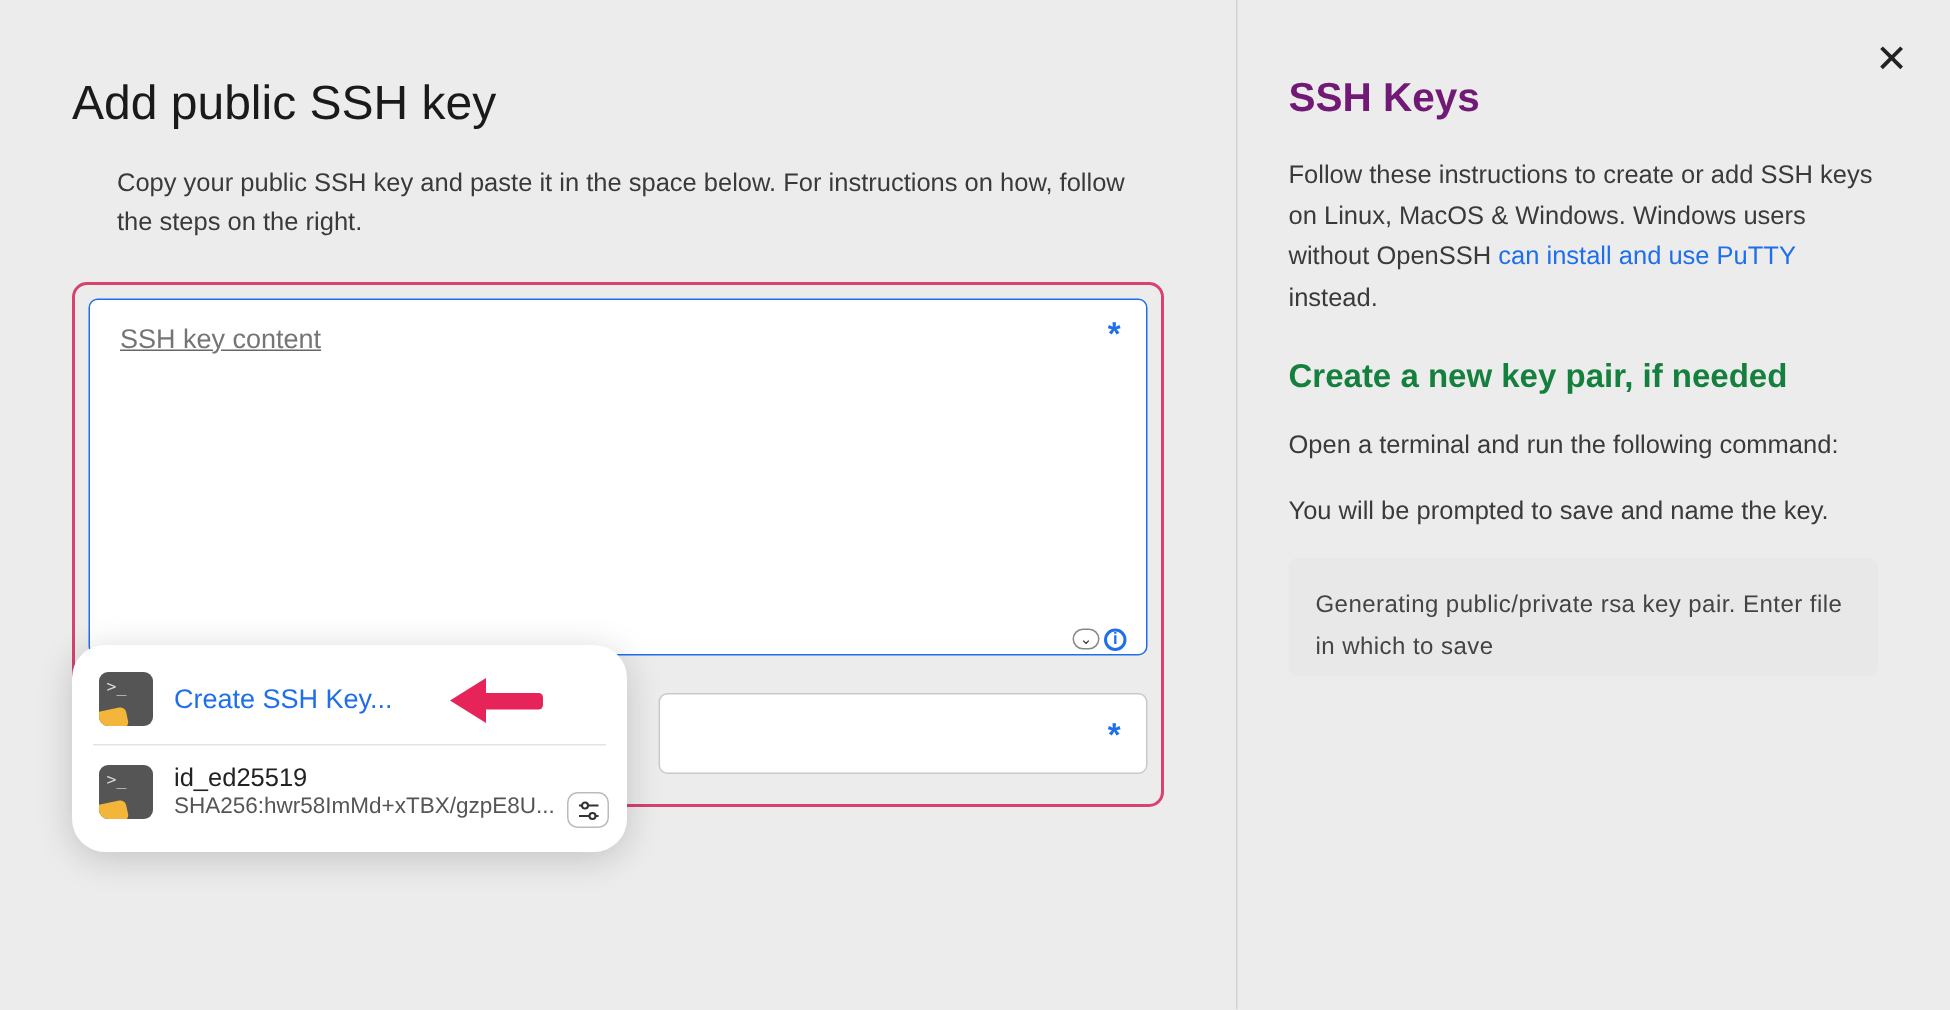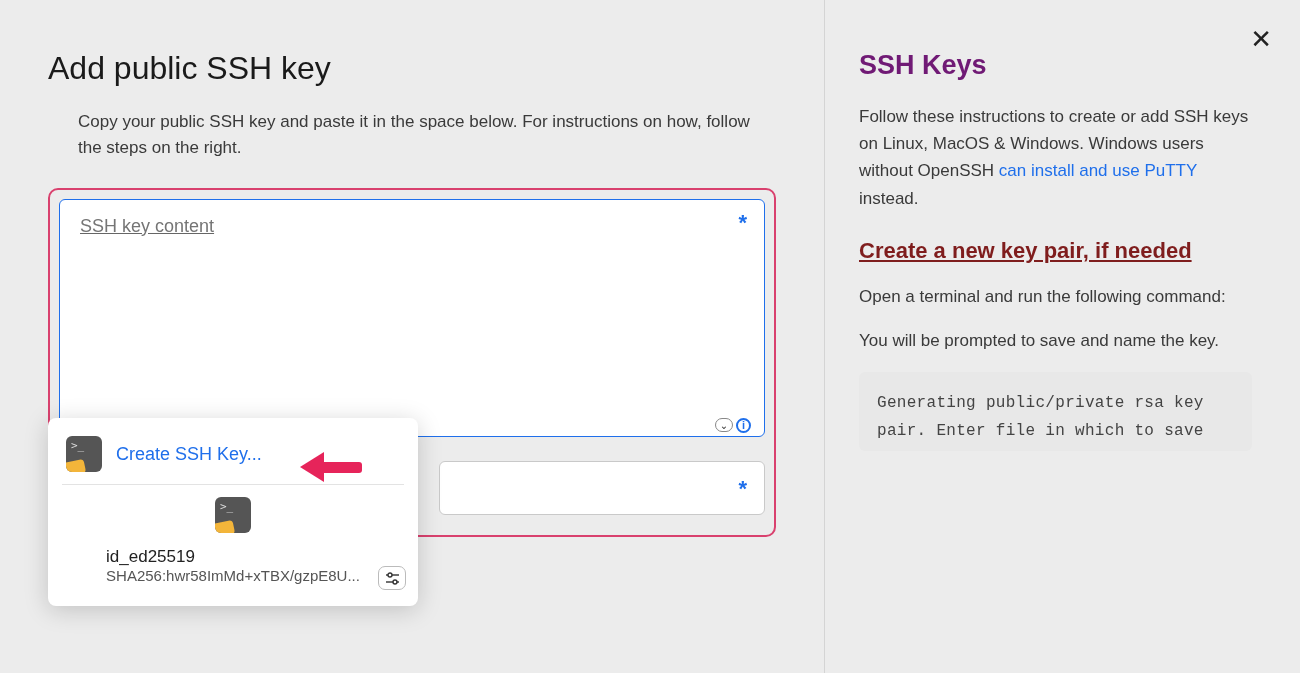--- a/index.html
+++ b/index.html
@@ -122,37 +122,37 @@
       padding: 14px 24px;
       height: 50px;
       width: 160px;
       text-align:left;
       cursor: default;
     }
 
     
     .autofill {
       position: absolute;
-      top: 418px;
+      top: 430px;
       left: 48px;
       width: 370px;
       background: #fff;
-      border-radius: 8px;
+      border-radius: 22px;
       box-shadow: 0 4px 24px rgba(0,0,0,0.18);
       padding: 6px 14px 10px 14px;
       z-index: 20;
     }
     .af-item {
       display: flex;
       align-items: center;
       padding: 12px 4px;
       gap: 14px;
       position:relative;
     }
-    .af-item + .af-item { border-top: 1px solid #e3e3e3; flex-direction: column; }
+    .af-item + .af-item { border-top: 1px solid #e3e3e3; }
     .af-icon {
       width: 36px; height: 36px;
       background: #555;
       border-radius: 6px;
       position: relative;
       flex-shrink:0;
       overflow:hidden;
     }
     .af-icon::before{
       content:">_";
@@ -208,23 +208,22 @@
     .side-desc{
       font-size:17px;
       color:#3a3a3a;
       line-height:1.6;
       margin-bottom:26px;
     }
     .side-desc a{ color:#1f6feb; text-decoration:none; }
     h3.side-sub{
       font-size:22px;
       font-weight:600;
-      color:#7f1d1d;
+      color:#15803d;
       margin-bottom:20px;
-      text-decoration:underline;
     }
     .side-p{
       font-size:17px;color:#3a3a3a;line-height:1.55;margin-bottom:18px;
     }
     .code-box{
       background:#e8e8e8;
       border-radius:6px;
       padding:16px 18px;
       display:flex;align-items:center;justify-content:space-between;
       margin-bottom:22px;
@@ -235,21 +234,21 @@
     }
     .copy-btn{
       background:#fff;border:none;border-radius:4px;
       color:#1f6feb;font-size:16px;font-weight:500;
       padding:8px 16px;cursor:pointer;
     }
     .output-box{
       background:#e8e8e8;
       border-radius:6px;
       padding:18px 18px 6px 18px;
-      font-family: Liberation Mono, monospace;
+      font-family: Liberation Sans, sans-serif;
       font-size:16px;color:#444;line-height:1.7;
       letter-spacing:0.3px;
     }
   </style>
 </head>
 <body>
 
 <div class="layout">
   <div class="left-panel">
     <h1 class="page-title">Add public SSH key</h1>

